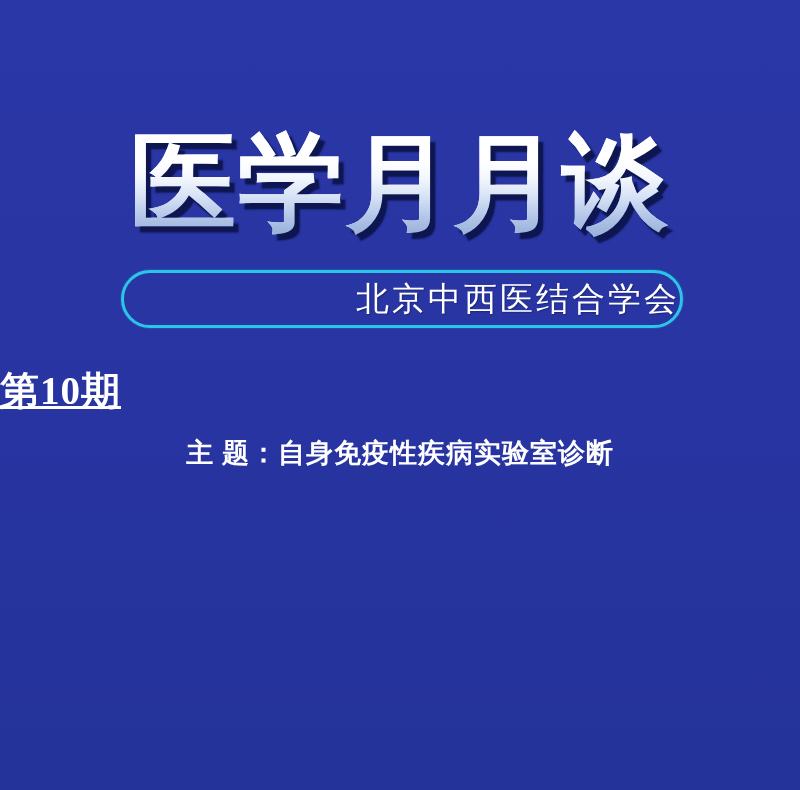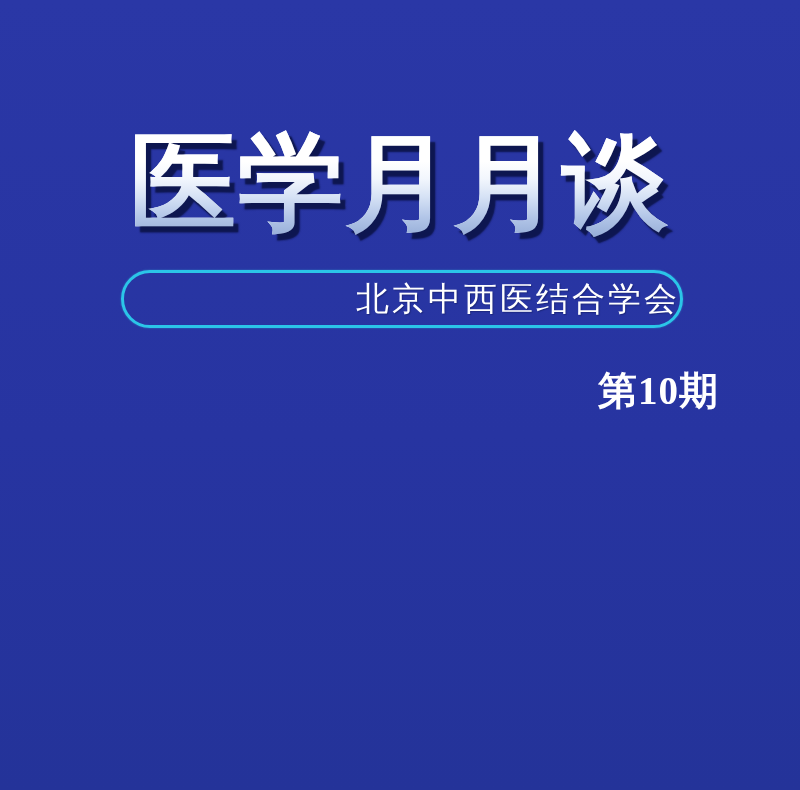--- a/index.html
+++ b/index.html
@@ -97,27 +97,28 @@
     line-height: 1;
     text-shadow: 1px 1px 1px rgba(15, 25, 85, 0.45);
   }
 
   
   .issue {
     position: absolute;
     left: 0;
     top: 370px;
     width: 719px;
-    text-align: right;
+    text-align: left;
     font-family: "Liberation Serif", "DejaVu Serif", serif;
     font-size: 39px;
     font-weight: 700;
     color: #ffffff;
     letter-spacing: 1px;
     line-height: 1.1;
+    text-decoration: underline;
   }
 
   
   .topic {
     position: absolute;
     left: 0;
     top: 437px;
     width: 800px;
     text-align: center;
     font-family: "Liberation Serif", "DejaVu Serif", serif;
@@ -146,16 +147,17 @@
     <div class="main-title-fallback">医学月月谈</div>
     <div class="main-title title-top">医学月月谈</div>
   </div>
 
   <div class="pill">
     <span class="pill-text">北京中西医结合学会</span>
   </div>
 
   <div class="issue">第10期</div>
 
+  <div class="topic">主 题：自身免疫性疾病实验室诊断</div>
 
   <div class="spacer-area"></div>
 
 </div>
 
 </body></html>

